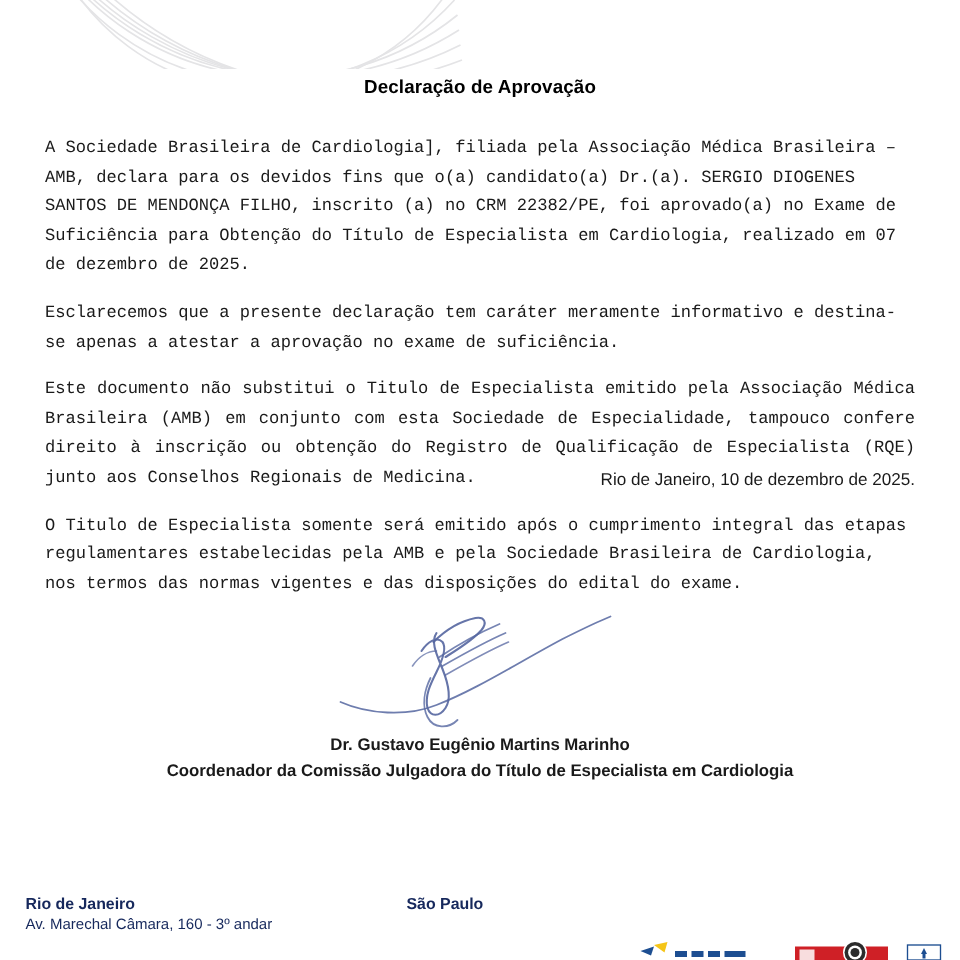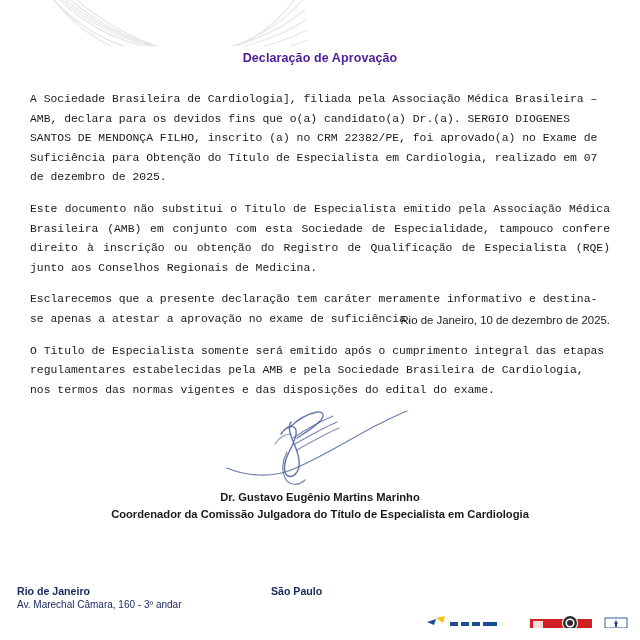--- a/index.html
+++ b/index.html
@@ -43,21 +43,21 @@
 
   #doc-title {
     position: absolute;
     top: 51px;
     left: 0;
     width: 640px;
     text-align: center;
     font-size: 12.5px;
     font-weight: bold;
     letter-spacing: 0.1px;
-    color: #4c1d95;
+    color: #000000;
   }
 
   #body-content {
     position: absolute;
     top: 90px;
     left: 30px;
     width: 580px;
   }
 
   .para {
@@ -108,21 +108,21 @@
     font-size: 11.2px;
     font-weight: bold;
     line-height: 1.52;
     color: #1a1a1a;
   }
 
   
   #footer {
     position: absolute;
     left: 0;
-    bottom: 12px;
+    bottom: 0;
     width: 580px;
     height: 58px;
   }
   .footer-addr {
     position: absolute;
     color: #16285c;
   }
   #footer-addr-rio { left: 17px; top: 14px; }
   #footer-addr-sp  { left: 237px; top: 14px; margin-left: 34px; }
 
@@ -164,22 +164,22 @@
         <path d="M 58 -78 A 234 234 0 0 0 308 -26" transform="translate(0,66)"></path>
         <path d="M 70 -84 A 250 250 0 0 0 309 -28" transform="translate(0,78)"></path>
       </g>
     </svg>
   </div>
 
   <div id="doc-title">Declaração de Aprovação</div>
 
   <div id="body-content">
     <p class="para">A Sociedade Brasileira de Cardiologia], filiada pela Associação Médica Brasileira – AMB, declara para os devidos fins que o(a) candidato(a) Dr.(a). SERGIO DIOGENES SANTOS DE MENDONÇA FILHO, inscrito (a) no CRM 22382/PE, foi aprovado(a) no Exame de Suficiência para Obtenção do Título de Especialista em Cardiologia, realizado em 07 de dezembro de 2025.</p>
+    <p class="para">Esclarecemos que a presente declaração tem caráter meramente informativo e destina-se apenas a atestar a aprovação no exame de suficiência.</p>
     <p class="para justify">Este documento não substitui o Titulo de Especialista emitido pela Associação Médica Brasileira (AMB) em conjunto com esta Sociedade de Especialidade, tampouco confere direito à inscrição ou obtenção do Registro de Qualificação de Especialista (RQE) junto aos Conselhos Regionais de Medicina.</p>
-    <p class="para">Esclarecemos que a presente declaração tem caráter meramente informativo e destina-se apenas a atestar a aprovação no exame de suficiência.</p>
     <p class="para">O Titulo de Especialista somente será emitido após o cumprimento integral das etapas regulamentares estabelecidas pela AMB e pela Sociedade Brasileira de Cardiologia, nos termos das normas vigentes e das disposições do edital do exame.</p>
   </div>
 
   <div id="date-line">Rio de Janeiro, 10 de dezembro de 2025.</div>
 
   <div id="signature-area">
     <svg width="190" height="92" viewBox="0 0 190 92" xmlns="http://www.w3.org/2000/svg">
       <g fill="none" stroke="#5566a0" stroke-linecap="round" stroke-linejoin="round">
         <path d="M 2 70 C 20 78 46 80 66 72 C 92 62 120 44 150 28 C 162 22 172 17 182 13" stroke-width="1.2" opacity="0.85"></path>
         <path d="M 56 36 C 60 30 66 26 70 30 C 73 34 70 42 66 50 C 62 58 58 66 60 74 C 62 80 68 80 72 74 C 76 68 74 58 70 48 C 66 38 62 30 66 24" stroke-width="1.4" opacity="0.9"></path>

